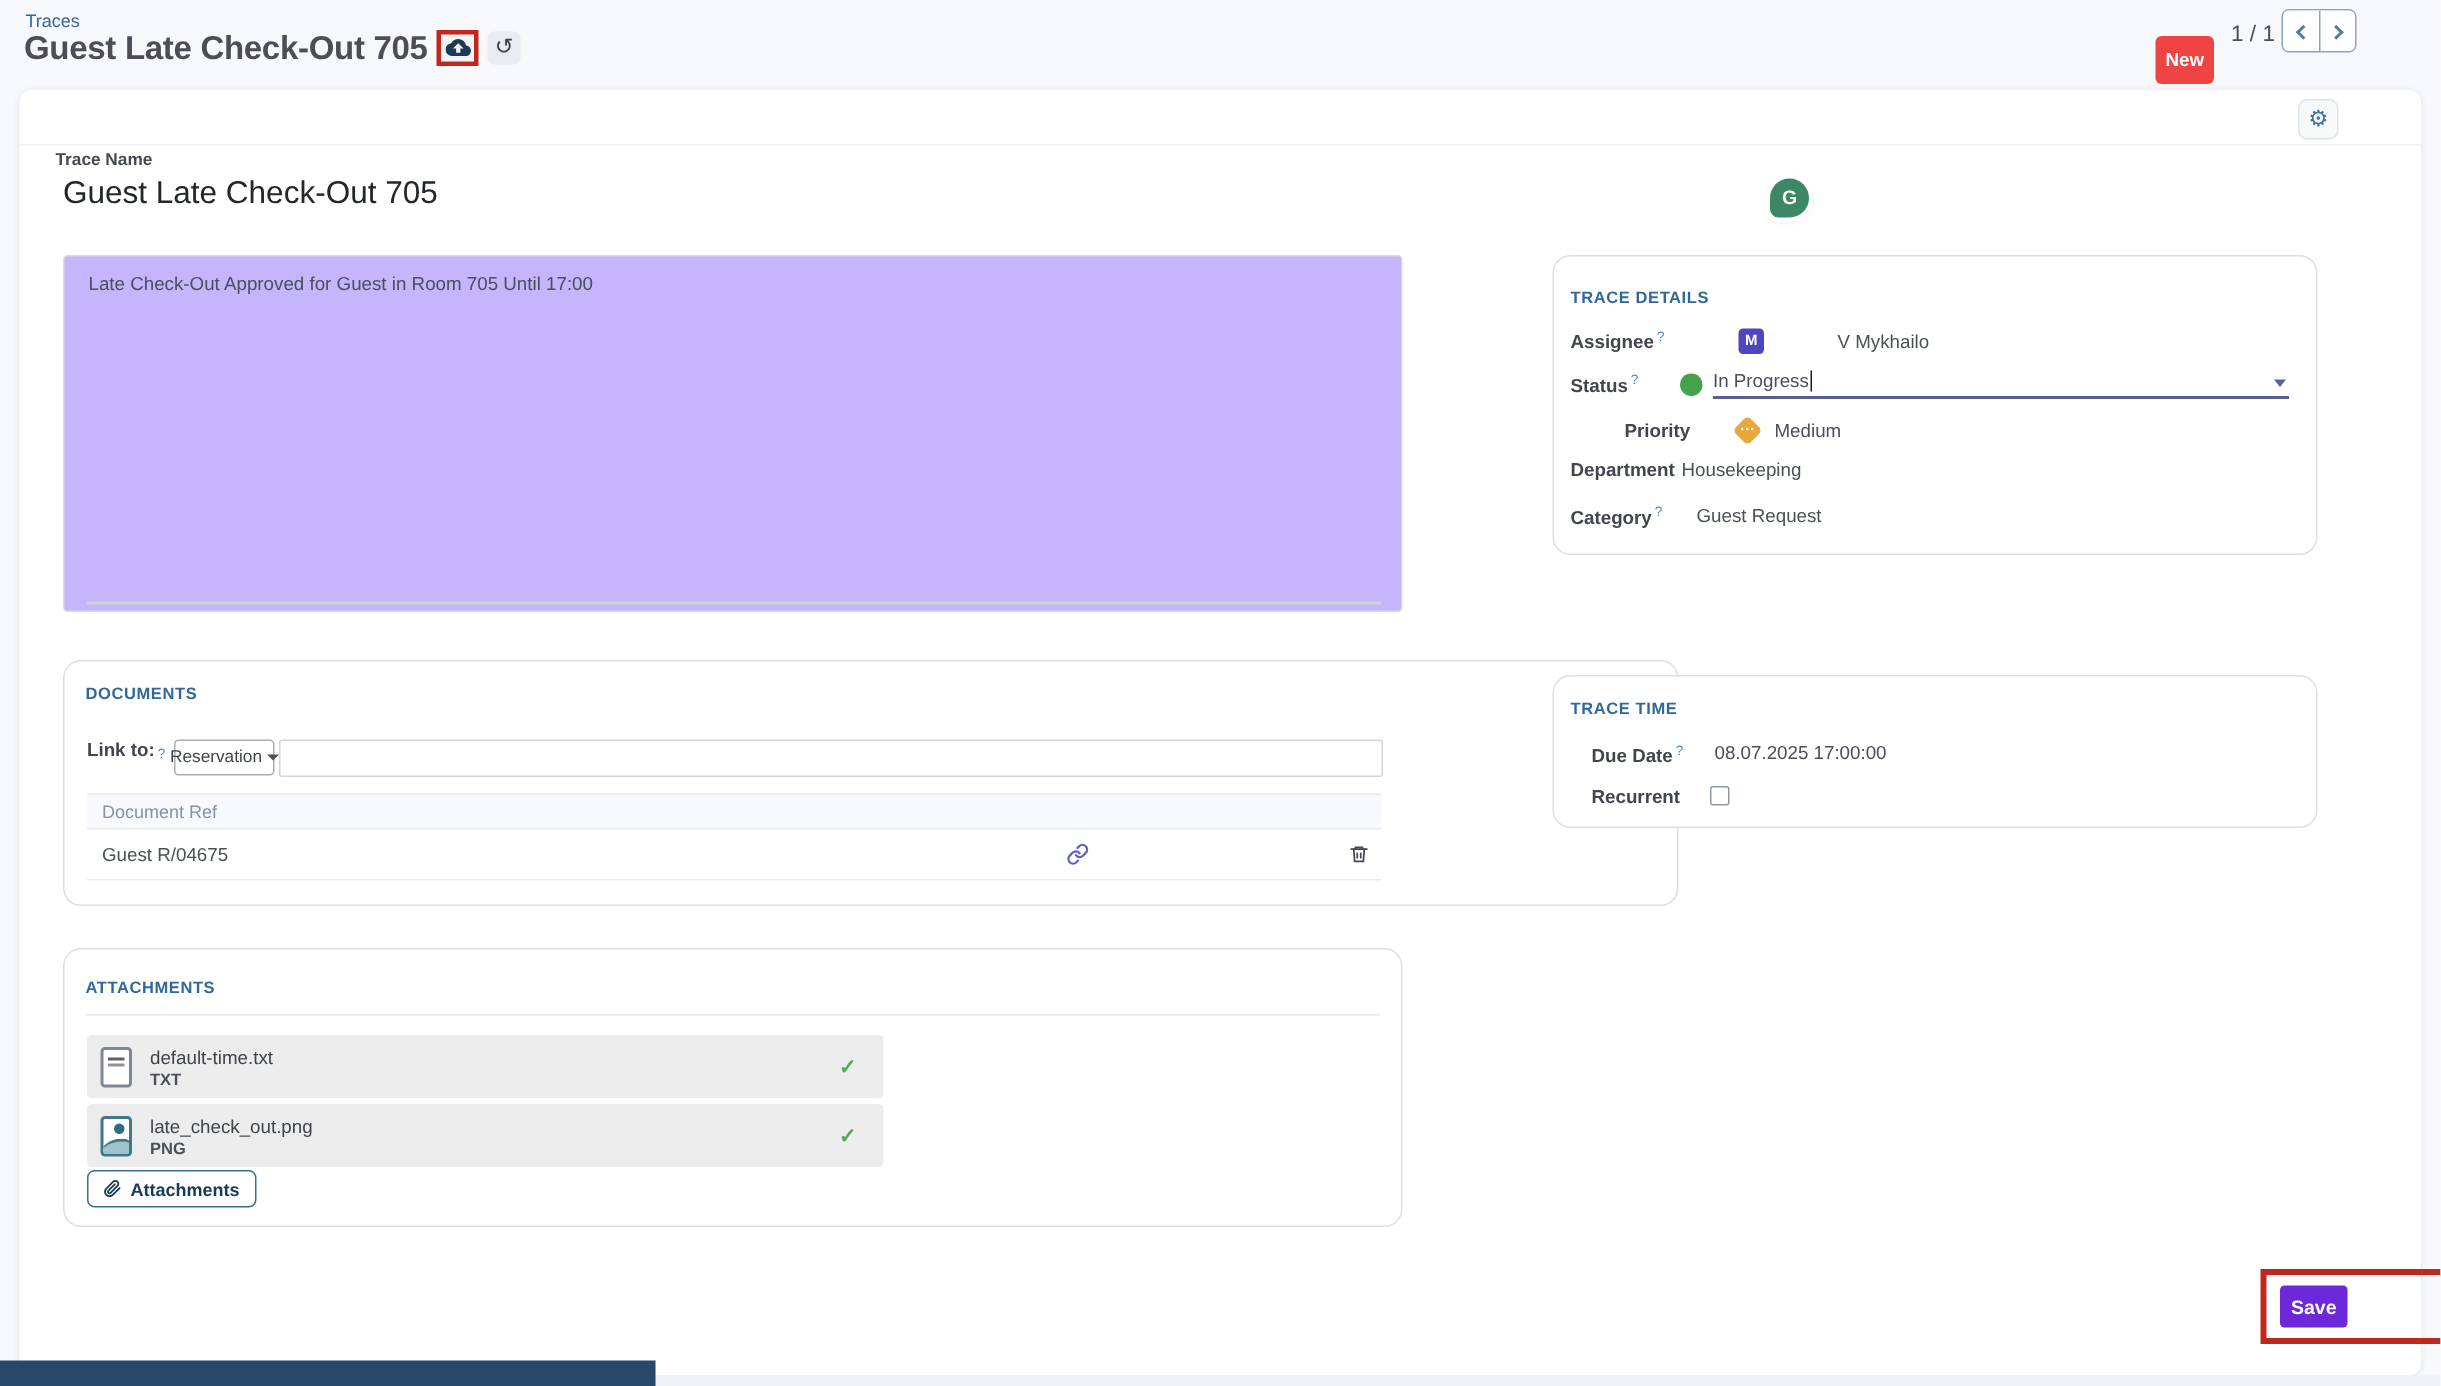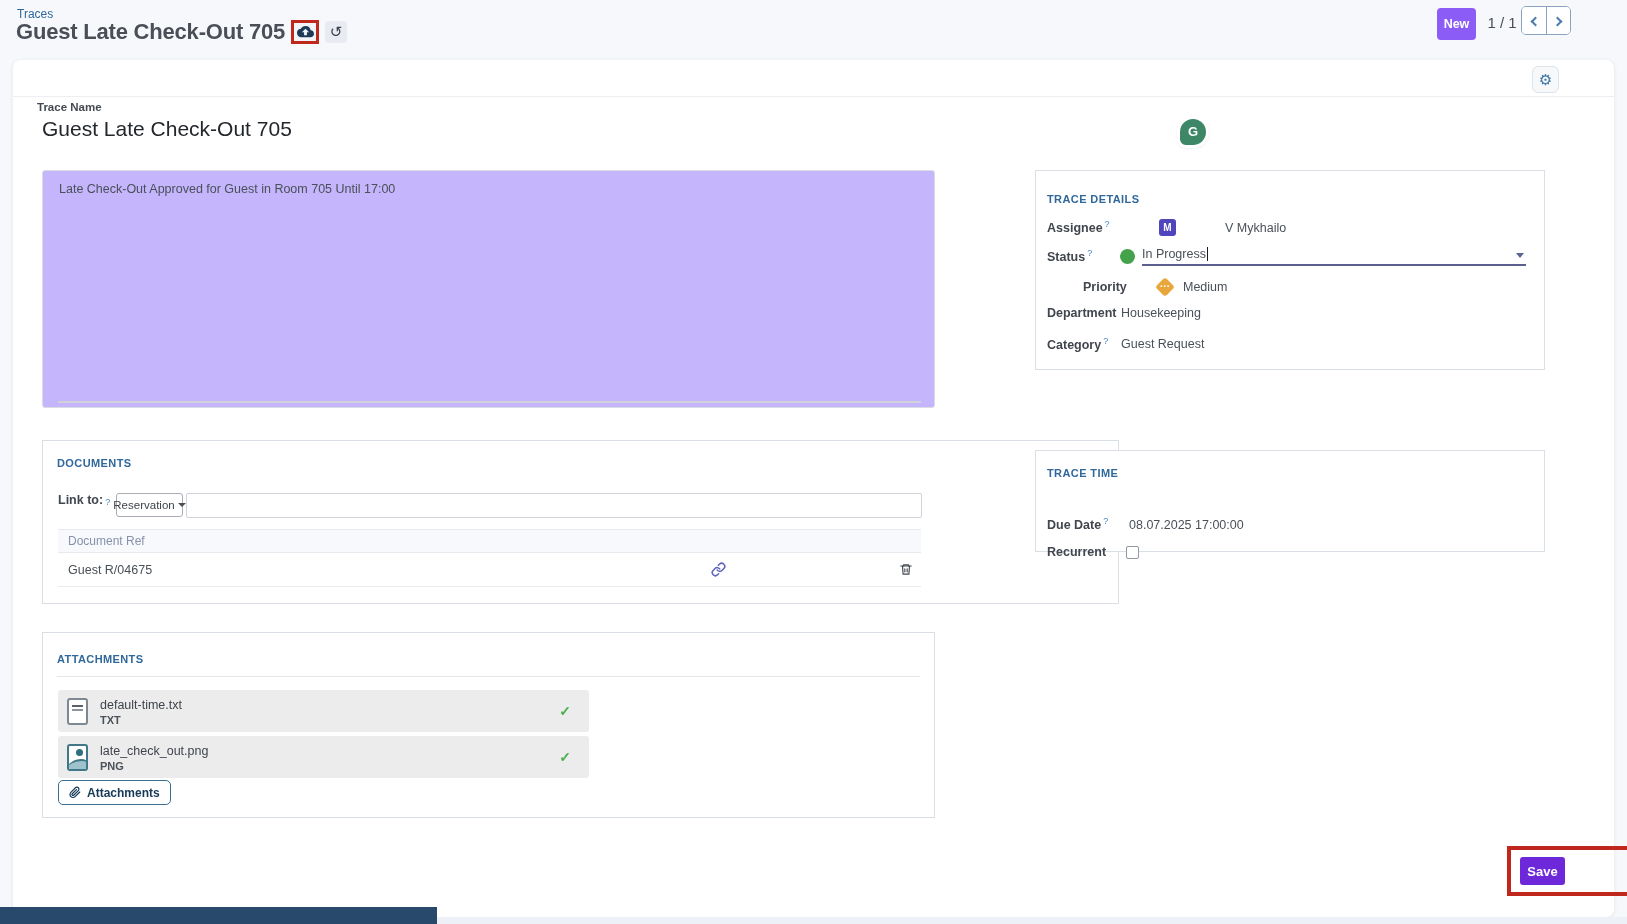--- a/index.html
+++ b/index.html
@@ -7,21 +7,21 @@
   body { font-family:"Liberation Sans", sans-serif; background:#f7f8fb; color:#4a5058; }
   #screen { position:relative; width:1627px; height:924px; overflow:hidden; background:#f7f8fb; }
 
   
   .breadcrumb { position:absolute; left:17px; top:7px; font-size:12px; color:#31689b; text-decoration:none; cursor:pointer; }
   .title-row { position:absolute; left:16px; top:19px; display:flex; align-items:center; gap:6px; }
   .page-title { font-size:22px; font-weight:700; color:#4a4f57; letter-spacing:-0.2px; white-space:nowrap; }
   .red-box-sm { width:28px; height:24px; border:3px solid #c0281e; display:flex; align-items:center; justify-content:center; background:#f2f4f7; }
   .undo-btn { width:22px; height:22px; border:none; border-radius:4px; background:#e8ecf2; color:#3e4148; font-size:15px; line-height:20px; cursor:pointer; }
 
-  .new-btn { position:absolute; left:1437px; top:8px; width:39px; height:32px; background:#8b5cf6; border:none; border-radius:4px; color:#fff; font-size:12.5px; font-weight:700; font-family:"Liberation Sans",sans-serif; cursor:pointer; }
+  .new-btn { position:absolute; left:1437px; top:24px; width:39px; height:32px; background:#ef4444; border:none; border-radius:4px; color:#fff; font-size:12.5px; font-weight:700; font-family:"Liberation Sans",sans-serif; cursor:pointer; }
   .pager-count { position:absolute; left:1485px; top:14px; width:34px; text-align:center; font-size:15px; color:#494f58; }
   .pager { position:absolute; left:1521px; top:6px; height:29px; display:flex; border:1px solid #8aa4bf; border-radius:5px; background:#fff; overflow:hidden; }
   .pager button { width:24px; border:none; background:#fff; cursor:pointer; position:relative; }
   .pager button + button { border-left:1px solid #8aa4bf; }
   .chev { display:inline-block; width:7px; height:7px; border-left:2px solid #4d7eab; border-bottom:2px solid #4d7eab; }
   .chev.left  { transform:rotate(45deg); margin-left:2px; }
   .chev.right { transform:rotate(-135deg); margin-right:2px; }
 
   
   .sheet { position:absolute; left:13px; top:60px; width:1601px; height:857px; background:#fff; border-radius:8px; box-shadow:0 1px 4px rgba(40,50,70,.10); }
@@ -30,21 +30,21 @@
 
   .name-label { position:absolute; left:24px; top:41px; font-size:11.5px; font-weight:700; color:#454a52; }
   .name-value { position:absolute; left:29px; top:57px; font-size:21px; font-weight:400; color:#23272c; cursor:text; }
   .grammarly { position:absolute; left:1167px; top:59px; width:26px; height:26px; background:#3e8766; border-radius:50% 50% 50% 22%; box-shadow:0 0 0 3px #fff, 0 1px 5px rgba(0,0,0,.28); color:#fff; font-size:13px; font-weight:700; text-align:center; line-height:26px; }
 
   .desc-box { position:absolute; left:29px; top:110px; width:893px; height:238px; border:1px solid #d9dde3; border-radius:3px; background:#c4b5fd; cursor:text; }
   .desc-text { position:absolute; left:16px; top:9px; right:16px; font-size:12.5px; color:#495057; line-height:1.45; }
   .desc-grip { position:absolute; left:15px; right:13px; bottom:4px; border-top:2px solid #cfd3d9; }
 
   
-  .panel { position:absolute; background:#fff; border:1px solid #dadfe6; border-radius:0; }
+  .panel { position:absolute; background:#fff; border:1px solid #dadfe6; border-radius:12px; }
   .sec-title { font-size:11px; font-weight:700; letter-spacing:.4px; color:#31689b; }
   .flabel { font-size:12.5px; font-weight:700; color:#41464e; }
   .fval { font-size:12.5px; color:#4a5058; }
   .help { color:#4a87c5; font-size:9px; vertical-align:super; margin-left:2px; font-weight:400; }
 
   
   .td-row { position:absolute; left:11px; right:10px; display:flex; align-items:center; }
   .td-row .flabel { width:73px; flex:none; }
   .avatar { width:17px; height:17px; border-radius:3px; background:#4f46bd; color:#fff; font-size:10px; font-weight:700; text-align:center; line-height:17px; margin-right:10px; flex:none; }
   .status-dot { width:15px; height:15px; border-radius:50%; background:#44a34a; margin-right:7px; flex:none; }
@@ -73,21 +73,21 @@
   .att-ic.txt .line { position:absolute; top:5px; left:3px; width:11px; height:2px; background:#5a626b; box-shadow:0 4px 0 #8d949c; }
   .att-ic.img { border:2px solid #417888; overflow:hidden; }
   .att-ic.img .dot { position:absolute; top:3px; right:3px; width:7px; height:7px; border-radius:50%; background:#2e6e7e; }
   .att-ic.img .wave { position:absolute; bottom:-1px; left:-2px; right:-2px; height:11px; background:#9fc3cc; border-radius:70% 30% 0 0 / 100% 45% 0 0; border-top:2px solid #417888; }
   .att-name { font-size:12.5px; color:#3f444b; line-height:1.5; }
   .att-type { font-size:11px; font-weight:700; color:#4b5158; }
   .att-check { margin-left:auto; margin-right:18px; color:#4caf50; font-size:14px; font-weight:700; }
   .att-btn { position:absolute; left:15px; top:147px; height:25px; padding:0 10px; display:flex; align-items:center; gap:6px; background:#fff; border:1px solid #39708f; border-radius:5px; font-size:12px; font-weight:700; color:#173a56; cursor:pointer; font-family:"Liberation Sans",sans-serif; }
 
   
-  .tt-row { position:absolute; left:11px; display:flex; align-items:flex-end;margin-top:21px; }
+  .tt-row { position:absolute; left:25px; display:flex; align-items:flex-start; }
   .tt-row .flabel { width:71px; flex:none; }
   .checkbox { width:13px; height:13px; border:1px solid #8f98a3; border-radius:2px; background:#fff; cursor:pointer; }
 
   
   .save-annotation { position:absolute; left:1507px; top:846px; width:126px; height:50px; border:4px solid #c0281e; }
   .save-btn { position:absolute; left:9px; top:7px; width:45px; height:28px; background:#6d28d9; border:none; border-radius:3px; color:#fff; font-size:13px; font-weight:700; cursor:pointer; font-family:"Liberation Sans",sans-serif; }
 
   .below-band { position:absolute; left:0; right:0; top:917px; height:7px; background:#edf0f7; }
   .dark-bar { position:absolute; left:0; bottom:0; width:437px; height:17px; background:#28496c; }
 
@@ -223,21 +223,21 @@
         <span class="fval">Medium</span>
       </div>
 
       <div class="td-row" style="top:135px;">
         <span class="flabel">Department</span>
         <span class="fval" style="margin-left:1px;">Housekeeping</span>
       </div>
 
       <div class="td-row" style="top:165px;">
         <span class="flabel"><span>Category</span><sup class="help">?</sup></span>
-        <span class="fval" style="margin-left:1px;">Guest Request</span>
+        <span class="fval" style="margin-left:11px;">Guest Request</span>
       </div>
     </div>
 
     <div class="panel" style="left:1022px; top:390px; width:510px; height:102px;">
       <div class="sec-title" style="position:absolute; left:11px; top:16px;">TRACE TIME</div>
       <div class="tt-row" style="top:44px;">
         <span class="flabel"><span>Due Date</span><sup class="help">?</sup></span>
         <span class="fval" style="margin-left:11px;">08.07.2025 17:00:00</span>
       </div>
       <div class="tt-row" style="top:73px;">

